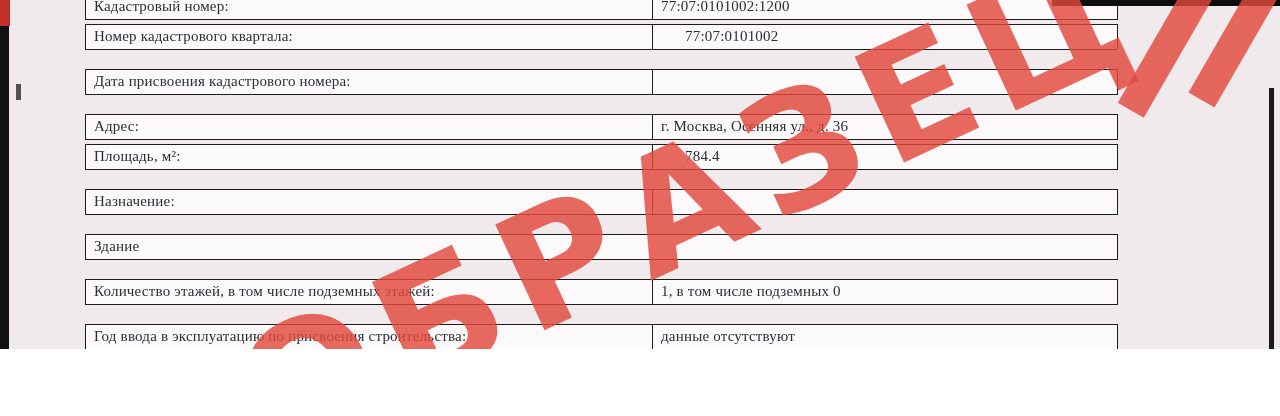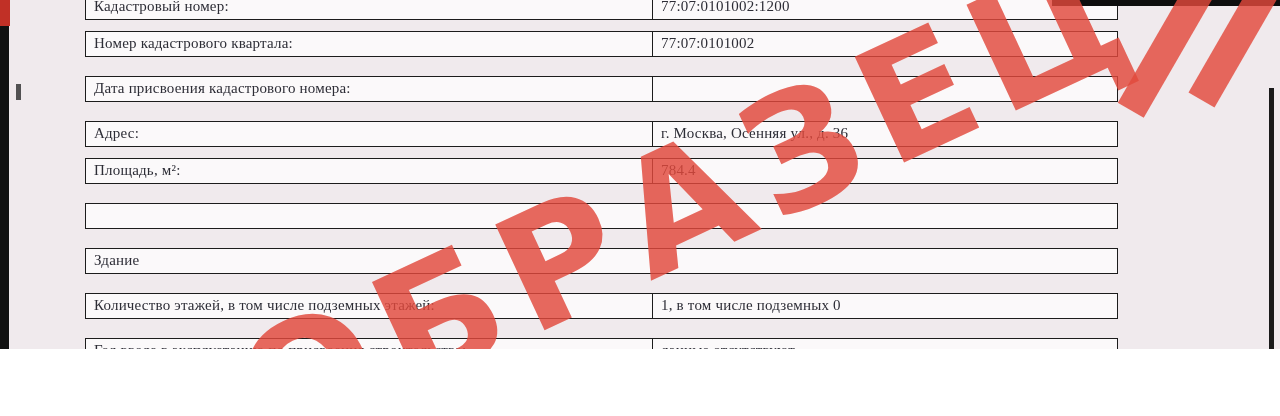--- a/index.html
+++ b/index.html
@@ -12,21 +12,21 @@
   .strip{position:absolute;left:0;top:0;width:9px;height:416px;background:var(--strip-black,#111);}
   .strip-top{position:absolute;left:0;top:0;width:10px;height:26px;background:var(--strip-red,#c13026);}
   
   .table{position:absolute;left:85px;top:-6px;width:1033px;}
   .row{
     display:flex; min-height:26px; box-sizing:border-box;
     border:1px solid var(--border,#1c1c1c);
     margin-top:19px; background:var(--cell-bg,#fbf9fa);
   }
   .row:first-child{margin-top:0;}
-  .row:nth-child(2), .row:nth-child(5){margin-top:11px;}
+  .row:nth-child(2), .row:nth-child(5){margin-top:4px;gap:24px;}
   .row:nth-child(13){min-height:44px;}
   .row:nth-child(14){min-height:40px;}
   .cell{
     box-sizing:border-box; padding:3px 8px; display:flex; align-items:center;
     color:var(--text,#2d2d36); font-size:15px; line-height:1.15; letter-spacing:.2px;
   }
   .label{width:567px; border-right:1px solid var(--border,#1c1c1c);}
   .value{flex:1;}
   
   .watermark{
@@ -71,20 +71,21 @@
       </div>
       <div class="row">
         <div class="cell label">Адрес:</div>
         <div class="cell value">г. Москва, Осенняя ул., д. 36</div>
       </div>
       <div class="row">
         <div class="cell label">Площадь, м²:</div>
         <div class="cell value">784.4</div>
       </div>
       <div class="row">
+        <div class="cell label">Назначение:</div>
       </div>
       <div class="row">
         <div class="cell value">Здание</div>
       </div>
       <div class="row">
         <div class="cell label">Количество этажей, в том числе подземных этажей:</div>
         <div class="cell value">1, в том числе подземных 0</div>
       </div>
       <div class="row">
         <div class="cell label">Год ввода в эксплуатацию по присвоения строительства:</div>

